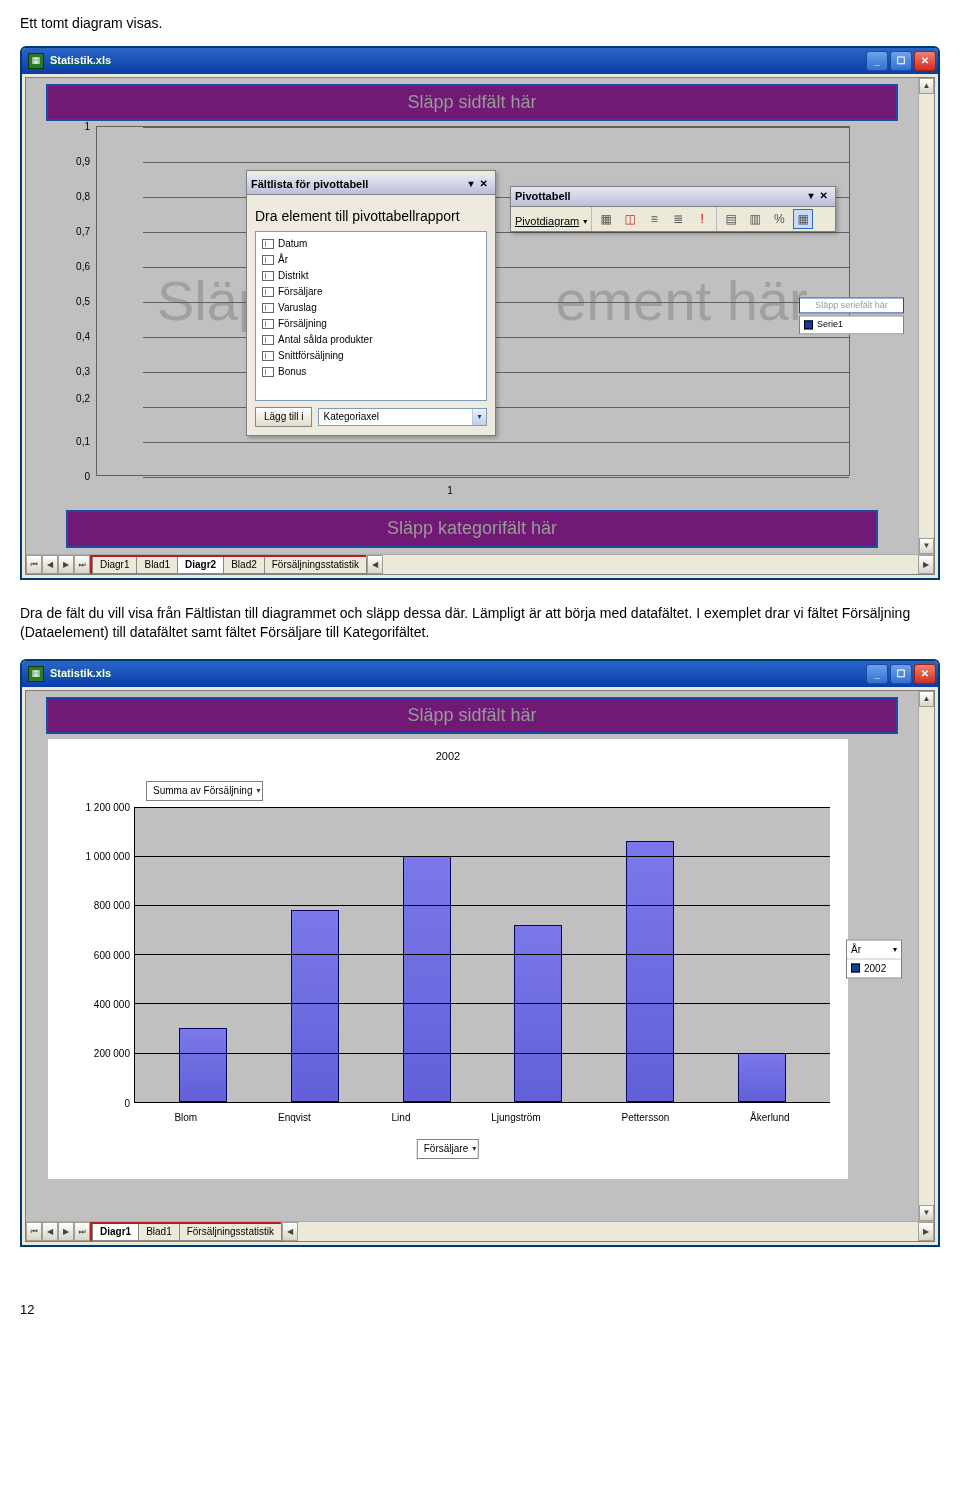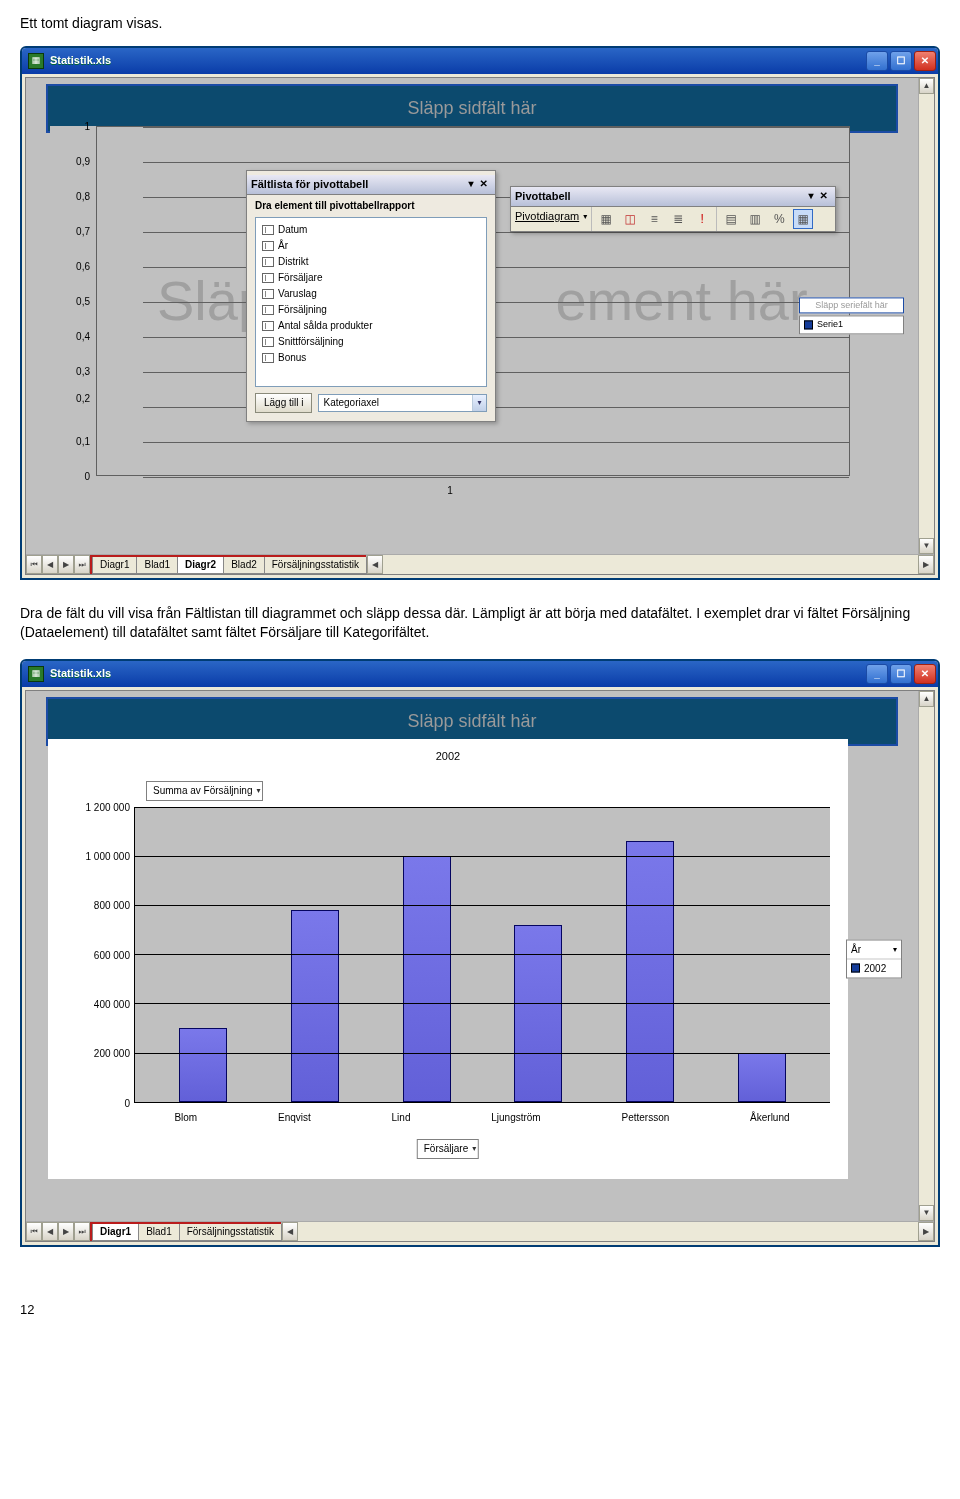--- a/index.html
+++ b/index.html
@@ -84,26 +84,26 @@
     padding:1px 7px;
     font-size:10px;
     margin-right:-1px;
     position: relative;
     top: 0;
     cursor: default;
   }
   .sheettab.active { font-weight:bold; background:#fff; }
   .sheettab.inactive { background:#ece9d8; }
   .dropzone {
-    background:#0c4a6e;
+    background:#701a75;
     border:2px solid #1b4ba5;
     text-align:center;
     color:#9a9a9a;
     font-size:18px;
-    padding:10px 0;
+    padding:4px 0;
   }
   .dz-page { margin:6px 20px; }
   .dz-cat { margin:6px 20px 2px 20px; }
   .plot1 {
     position:absolute;
     left:24px; top:48px;
     width: 800px; height: 380px;
     background:#c0c0c0;
   }
   .plot1 .plotarea {
@@ -137,31 +137,31 @@
   }
   .panel .ptitle {
     background:linear-gradient(#e8e8f4,#b8c0d8);
     display:flex; align-items:center;
     padding:2px 4px; font-weight:bold;
     border-bottom:1px solid #808080;
   }
   .panel .ptitle span.t { flex:1; }
   .closex { font-family: Arial; font-size:10px; padding:0 3px; cursor:default; }
   .fieldlist { padding:4px 0 0 0; }
-  .fieldlist .hint { padding:4px 8px 4px 8px; font-size:10px;font-weight:bold; }
+  .fieldlist .hint { padding:12px 8px 4px 8px; font-size:14px; }
   .fieldlist .list { background:#fff; border:1px solid #7f9db9; margin:0 8px; height:170px; padding:4px 2px; overflow:auto; }
   .field-item { display:flex; align-items:center; padding:1px 0; font-size:10px; }
   .field-item .fi { width:12px; height:10px; border:1px solid #666; margin:0 4px 0 4px; background:#fff; position:relative;}
   .field-item .fi:before{content:"";position:absolute;left:2px;top:1px;bottom:1px;width:1px;background:#888;}
   .fieldlist .bottom { display:flex; align-items:center; padding:6px 8px 8px 8px; gap:6px;}
   .btn-3d { background:linear-gradient(#fff,#e0dccc); border:1px solid #8a8a7a; padding:2px 8px; font-size:10px;}
   .combo { flex:1; display:flex; align-items:center; background:#fff; border:1px solid #7f9db9; height:18px; font-size:10px; padding-left:4px; justify-content:space-between;}
   .combo .dd { width:14px; border-left:1px solid #bcd; display:flex; align-items:center; justify-content:center; font-size:8px; color:#336; height:100%; background:linear-gradient(#e8f0ff,#c0d0e8);}
 
-  .toolbar2 { position:absolute; display:flex; align-items:flex-start; background:#ece9d8; border:1px solid #808080 ;}
+  .toolbar2 { position:absolute; display:flex; align-items:flex-end; background:#ece9d8; border:1px solid #808080 ;}
   .toolbar2 .tseg { display:flex; align-items:center; padding:2px 4px; gap:4px;}
   .toolbar2 .tbtn { width:20px; height:20px; border:1px solid transparent; display:flex; align-items:center; justify-content:center; font-size:12px; color:#555;}
   .toolbar2 .tbtn.on { border:1px solid #316ac5; background:#c8dcf8;}
   .chartview2 { position: relative; background:#c0c0c0; border:1px solid #808080; height:552px; overflow:hidden;}
   .plot2 {
     position:absolute; left:22px; top:48px; width:800px; height:440px;
     background:#fff;
   }
   .plot2 .inner {
     position:absolute; left:10px; top:6px; right:10px; bottom:10px;
@@ -254,20 +254,21 @@
             <div class="ylabel" style="top: 239px;">0,3</div>
             <div class="ylabel" style="top: 204px;">0,4</div>
             <div class="ylabel" style="top: 169px;">0,5</div>
             <div class="ylabel" style="top: 134px;">0,6</div>
             <div class="ylabel" style="top: 99px;">0,7</div>
             <div class="ylabel" style="top: 64px;">0,8</div>
             <div class="ylabel" style="top: 29px;">0,9</div>
             <div class="ylabel" style="top: -6px;">1</div>
           </div>
 
+        <div class="dropzone dz-cat" style="position:absolute; left:20px; right:20px; bottom:4px;">Släpp kategorifält här</div>
 
         <div class="panel fieldlist" style="left:220px; top:92px; width:250px;">
           <div class="ptitle">
             <span class="t">Fältlista för pivottabell</span>
             <span class="closex">▾</span>
             <span class="closex">✕</span>
           </div>
           <div class="hint">Dra element till pivottabellrapport</div>
           <div class="list" id="fieldlist-items">
               <div class="field-item">

